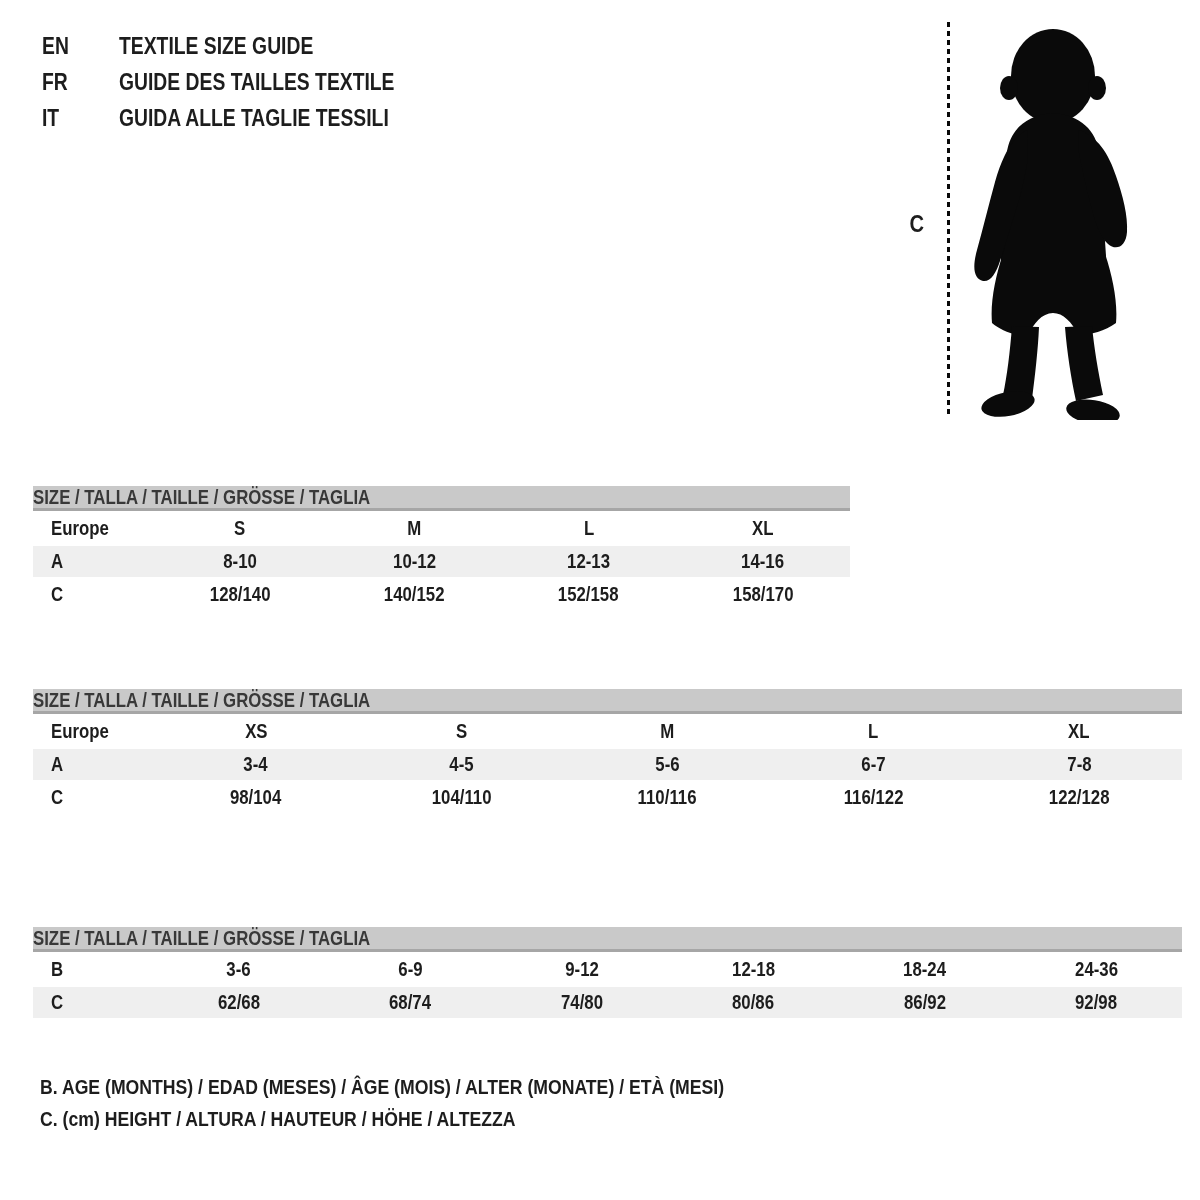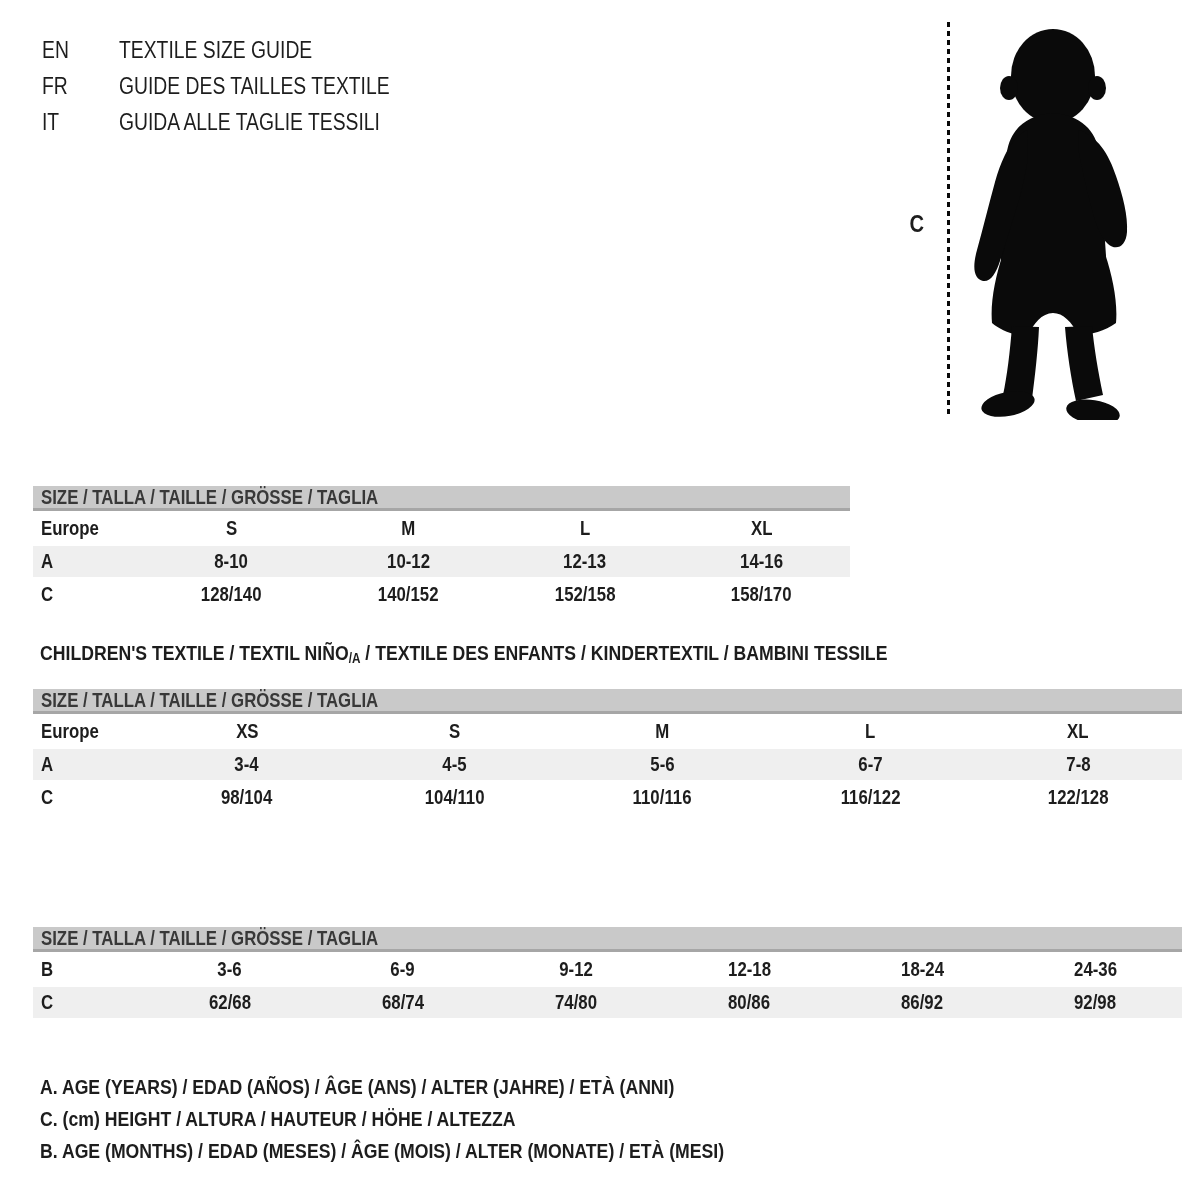--- a/index.html
+++ b/index.html
@@ -9,21 +9,21 @@
     color:var(--text,#1d1d1d);
     font-family:"Liberation Sans", sans-serif;
     overflow:hidden;
   }
   
   .cond  { display:inline-block; transform:scaleX(.84); transform-origin:0 50%; white-space:nowrap; }
   .condC { display:inline-block; transform:scaleX(.84); transform-origin:50% 50%; white-space:nowrap; }
 
   
   .lang-block { position:absolute; left:42px; top:28px; }
-  .lang-row { display:flex; height:36px; align-items:flex-end; font-size:23px; font-weight:normal; letter-spacing:0; }
+  .lang-row { display:flex; height:36px; align-items:center; font-size:23px; font-weight:bold; letter-spacing:0; }
   .lang-code { width:77px; flex:0 0 77px; }
 
   
   .measure-line {
     position:absolute; left:947px; top:22px; width:3px; height:392px;
     background:repeating-linear-gradient(to bottom, var(--silhouette,#0a0a0a) 0 5px, transparent 5px 9px);
   }
   .measure-label { position:absolute; left:908px; top:210px; font-size:24px; font-weight:bold; }
   .baby-svg { position:absolute; left:965px; top:18px; width:178px; height:402px; }
   .baby-svg .sil { fill:var(--silhouette,#0a0a0a); }
@@ -31,26 +31,26 @@
   
   .sec-heading { position:absolute; left:40px; font-size:21px; font-weight:bold; line-height:24px; }
   .sec-heading .sub { font-size:14px; vertical-align:-3px; }
   .babies-heading { line-height:33px; }
 
   
   .size-table { position:absolute; left:33px; }
   .band {
     height:25px; background:var(--band-gray,#c9c9c9);
     border-bottom:3px solid var(--band-border,#a6a6a6);
-    display:flex; align-items:center; padding-left:8px; box-sizing:border-box;
+    display:flex; align-items:center; box-sizing:border-box;
     font-size:20px; font-weight:bold; color:#383838;
   }
   .trow { display:flex; align-items:center; height:31px; margin-top:2px; font-size:20px; font-weight:bold; }
   .trow.shaded { background:var(--row-shade,#efefef); }
-  .tlabel { flex:0 0 110px; width:110px; padding-left:8px; box-sizing:border-box; text-align:left; }
+  .tlabel { flex:0 0 110px; width:110px; padding-left:8px; box-sizing:border-box; text-align:left;margin-left:10px; }
   .tcell { flex:1; text-align:center; }
 
   
   .legend { position:absolute; left:40px; top:1071px; font-size:21px; font-weight:bold; line-height:32px; }
 </style>
 </head>
 <body>
 
 <div class="canvas">
 
@@ -107,23 +107,20 @@
     </div>
     <div class="trow">
       <div class="tlabel"><span class="cond">C</span></div>
       <div class="tcell"><span class="condC">128/140</span></div>
       <div class="tcell"><span class="condC">140/152</span></div>
       <div class="tcell"><span class="condC">152/158</span></div>
       <div class="tcell"><span class="condC">158/170</span></div>
     </div>
   </div>
 
-  <div class="sec-heading" style="top:641px">
-    <span class="cond"><span>CHILDREN'S TEXTILE / TEXTIL NIÑO</span><span class="sub">/A</span><span> / TEXTILE DES ENFANTS / KINDERTEXTIL / BAMBINI TESSILE</span></span>
-  </div>
   <div class="size-table" style="top:689px;width:1149px">
     <div class="band">
       <span class="cond">SIZE / TALLA / TAILLE / GRÖSSE / TAGLIA</span>
     </div>
     <div class="trow">
       <div class="tlabel"><span class="cond">Europe</span></div>
       <div class="tcell"><span class="condC">XS</span></div>
       <div class="tcell"><span class="condC">S</span></div>
       <div class="tcell"><span class="condC">M</span></div>
       <div class="tcell"><span class="condC">L</span></div>
@@ -165,18 +162,17 @@
       <div class="tcell"><span class="condC">62/68</span></div>
       <div class="tcell"><span class="condC">68/74</span></div>
       <div class="tcell"><span class="condC">74/80</span></div>
       <div class="tcell"><span class="condC">80/86</span></div>
       <div class="tcell"><span class="condC">86/92</span></div>
       <div class="tcell"><span class="condC">92/98</span></div>
     </div>
   </div>
 
   <div class="legend">
-    <div><span class="cond">A. AGE (YEARS) / EDAD (AÑOS) / ÂGE (ANS) / ALTER (JAHRE) / ETÀ (ANNI)</span></div>
+    <div><span class="cond">B. AGE (MONTHS) / EDAD (MESES) / ÂGE (MOIS) / ALTER (MONATE) / ETÀ (MESI)</span></div>
     <div><span class="cond">C. (cm) HEIGHT / ALTURA / HAUTEUR / HÖHE / ALTEZZA</span></div>
-    <div><span class="cond">B. AGE (MONTHS) / EDAD (MESES) / ÂGE (MOIS) / ALTER (MONATE) / ETÀ (MESI)</span></div>
   </div>
 
 </div>
 
 </body></html>

